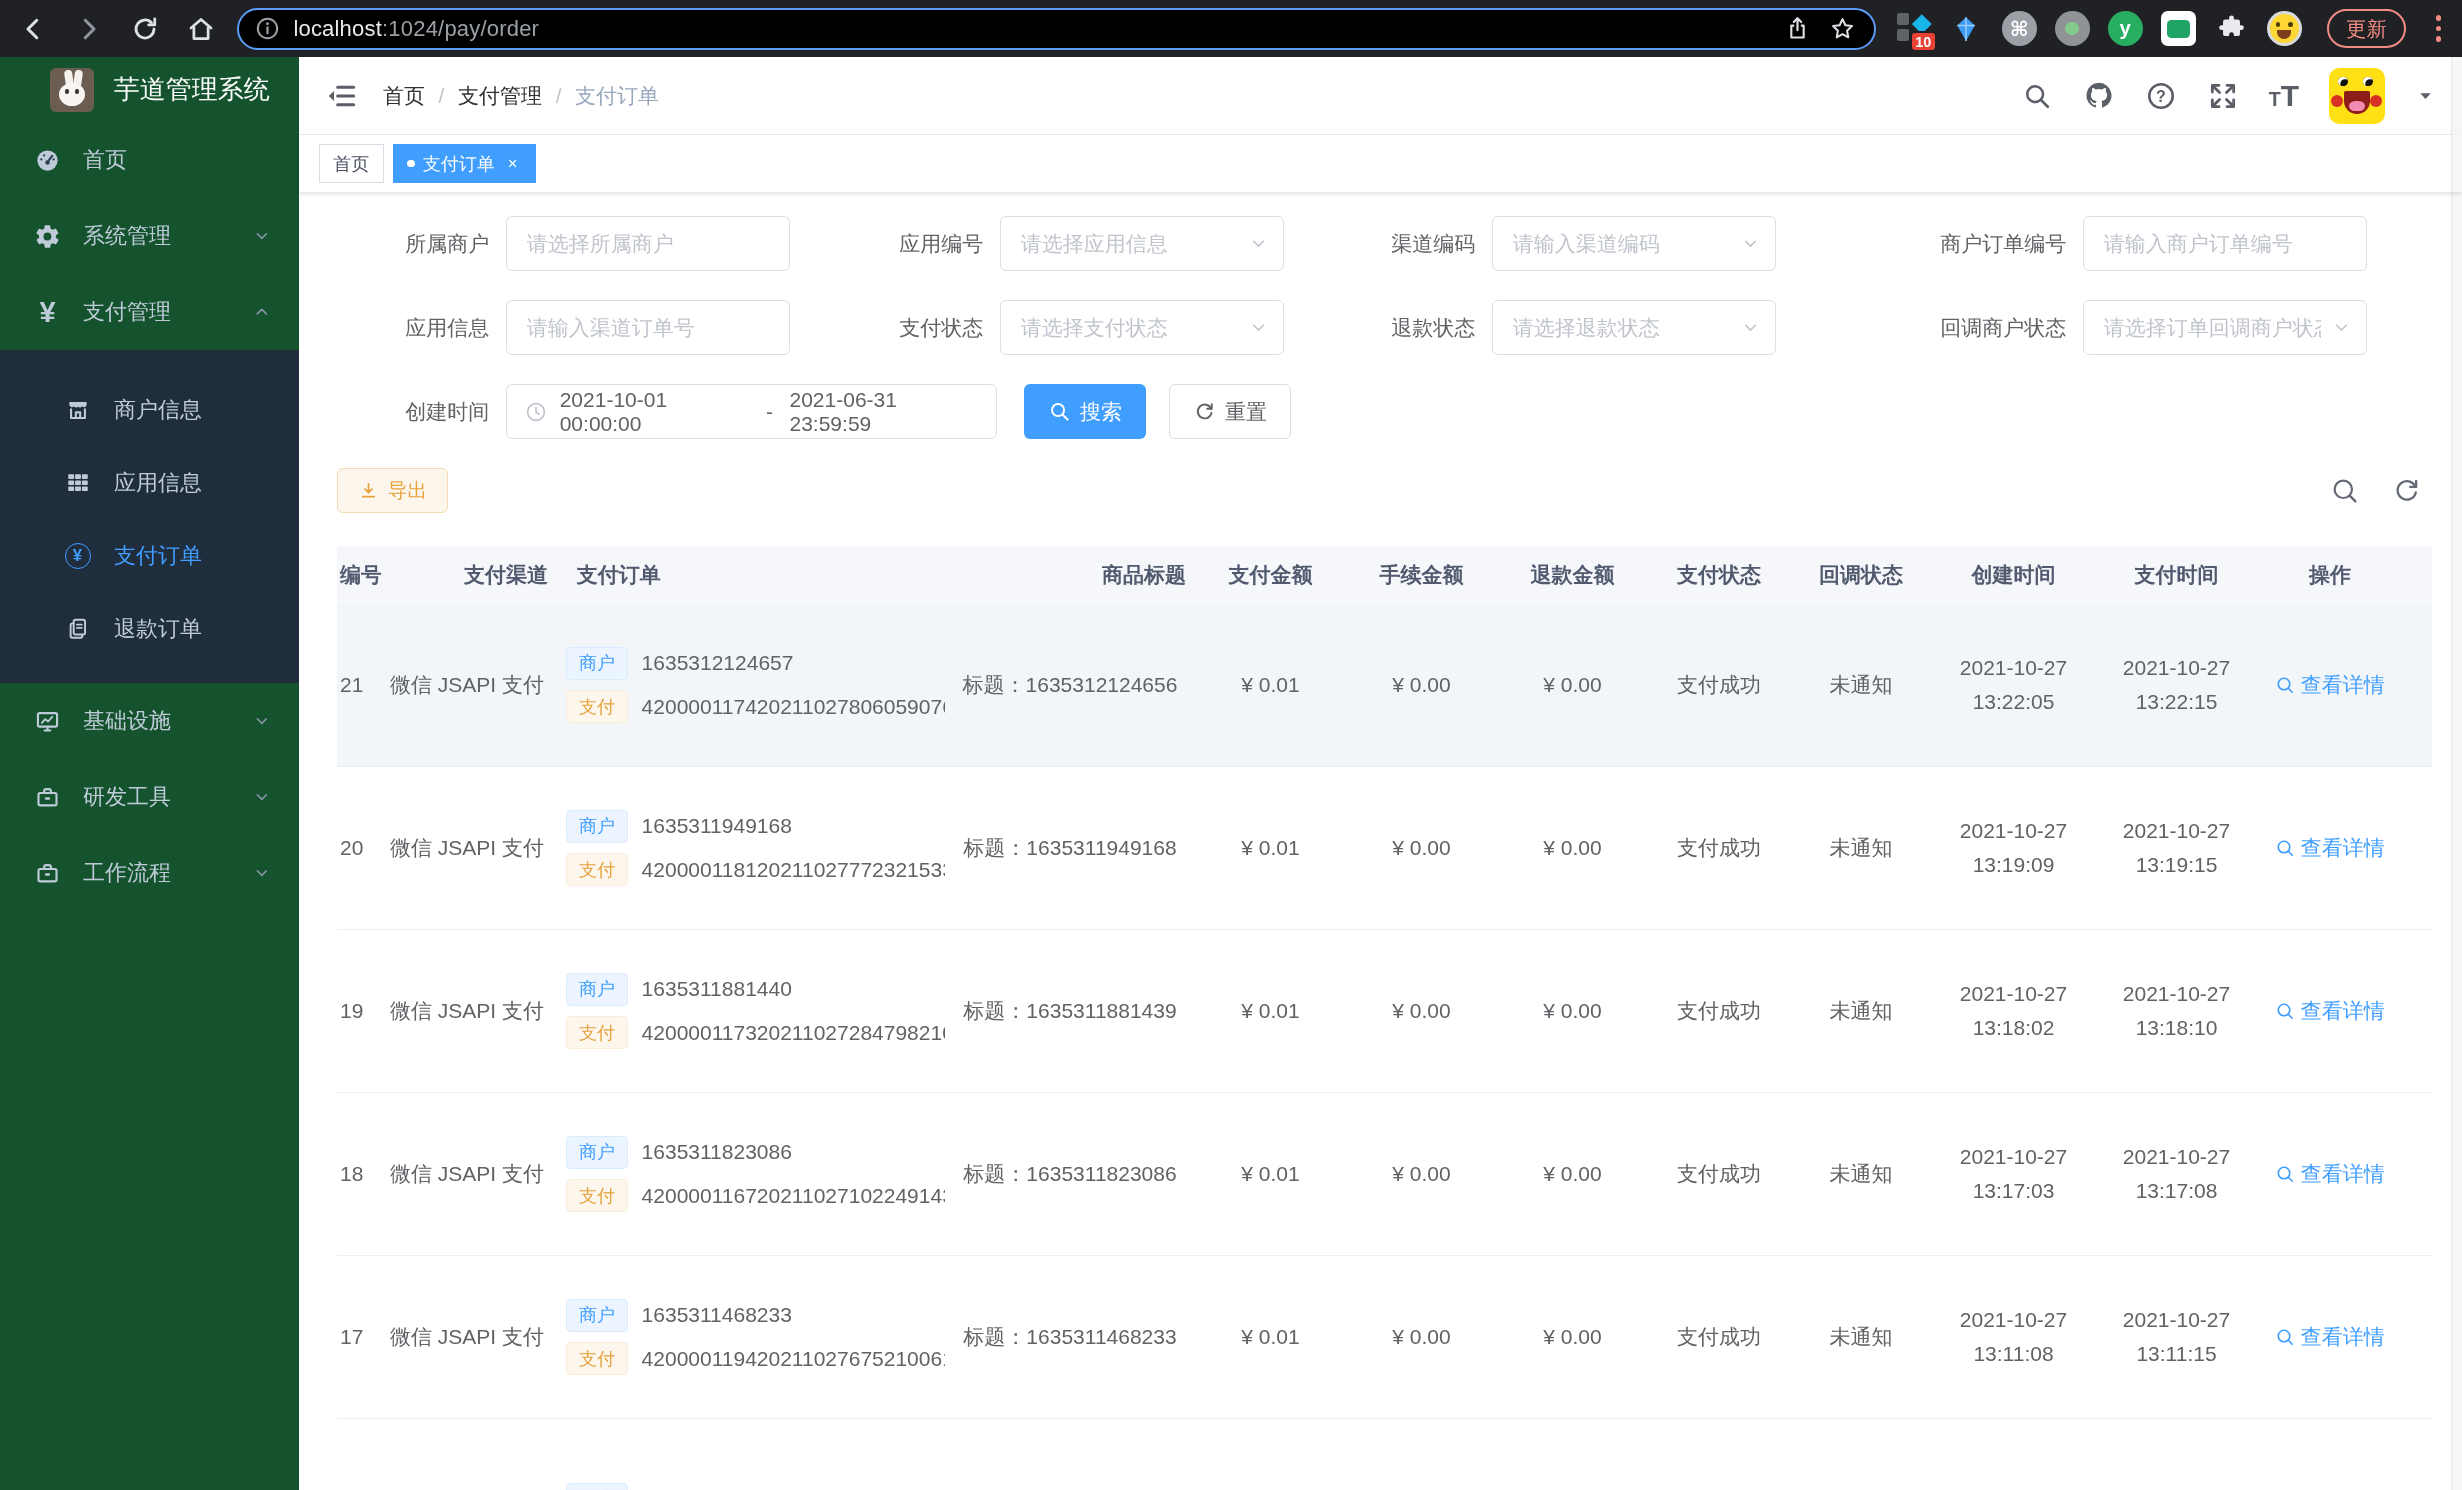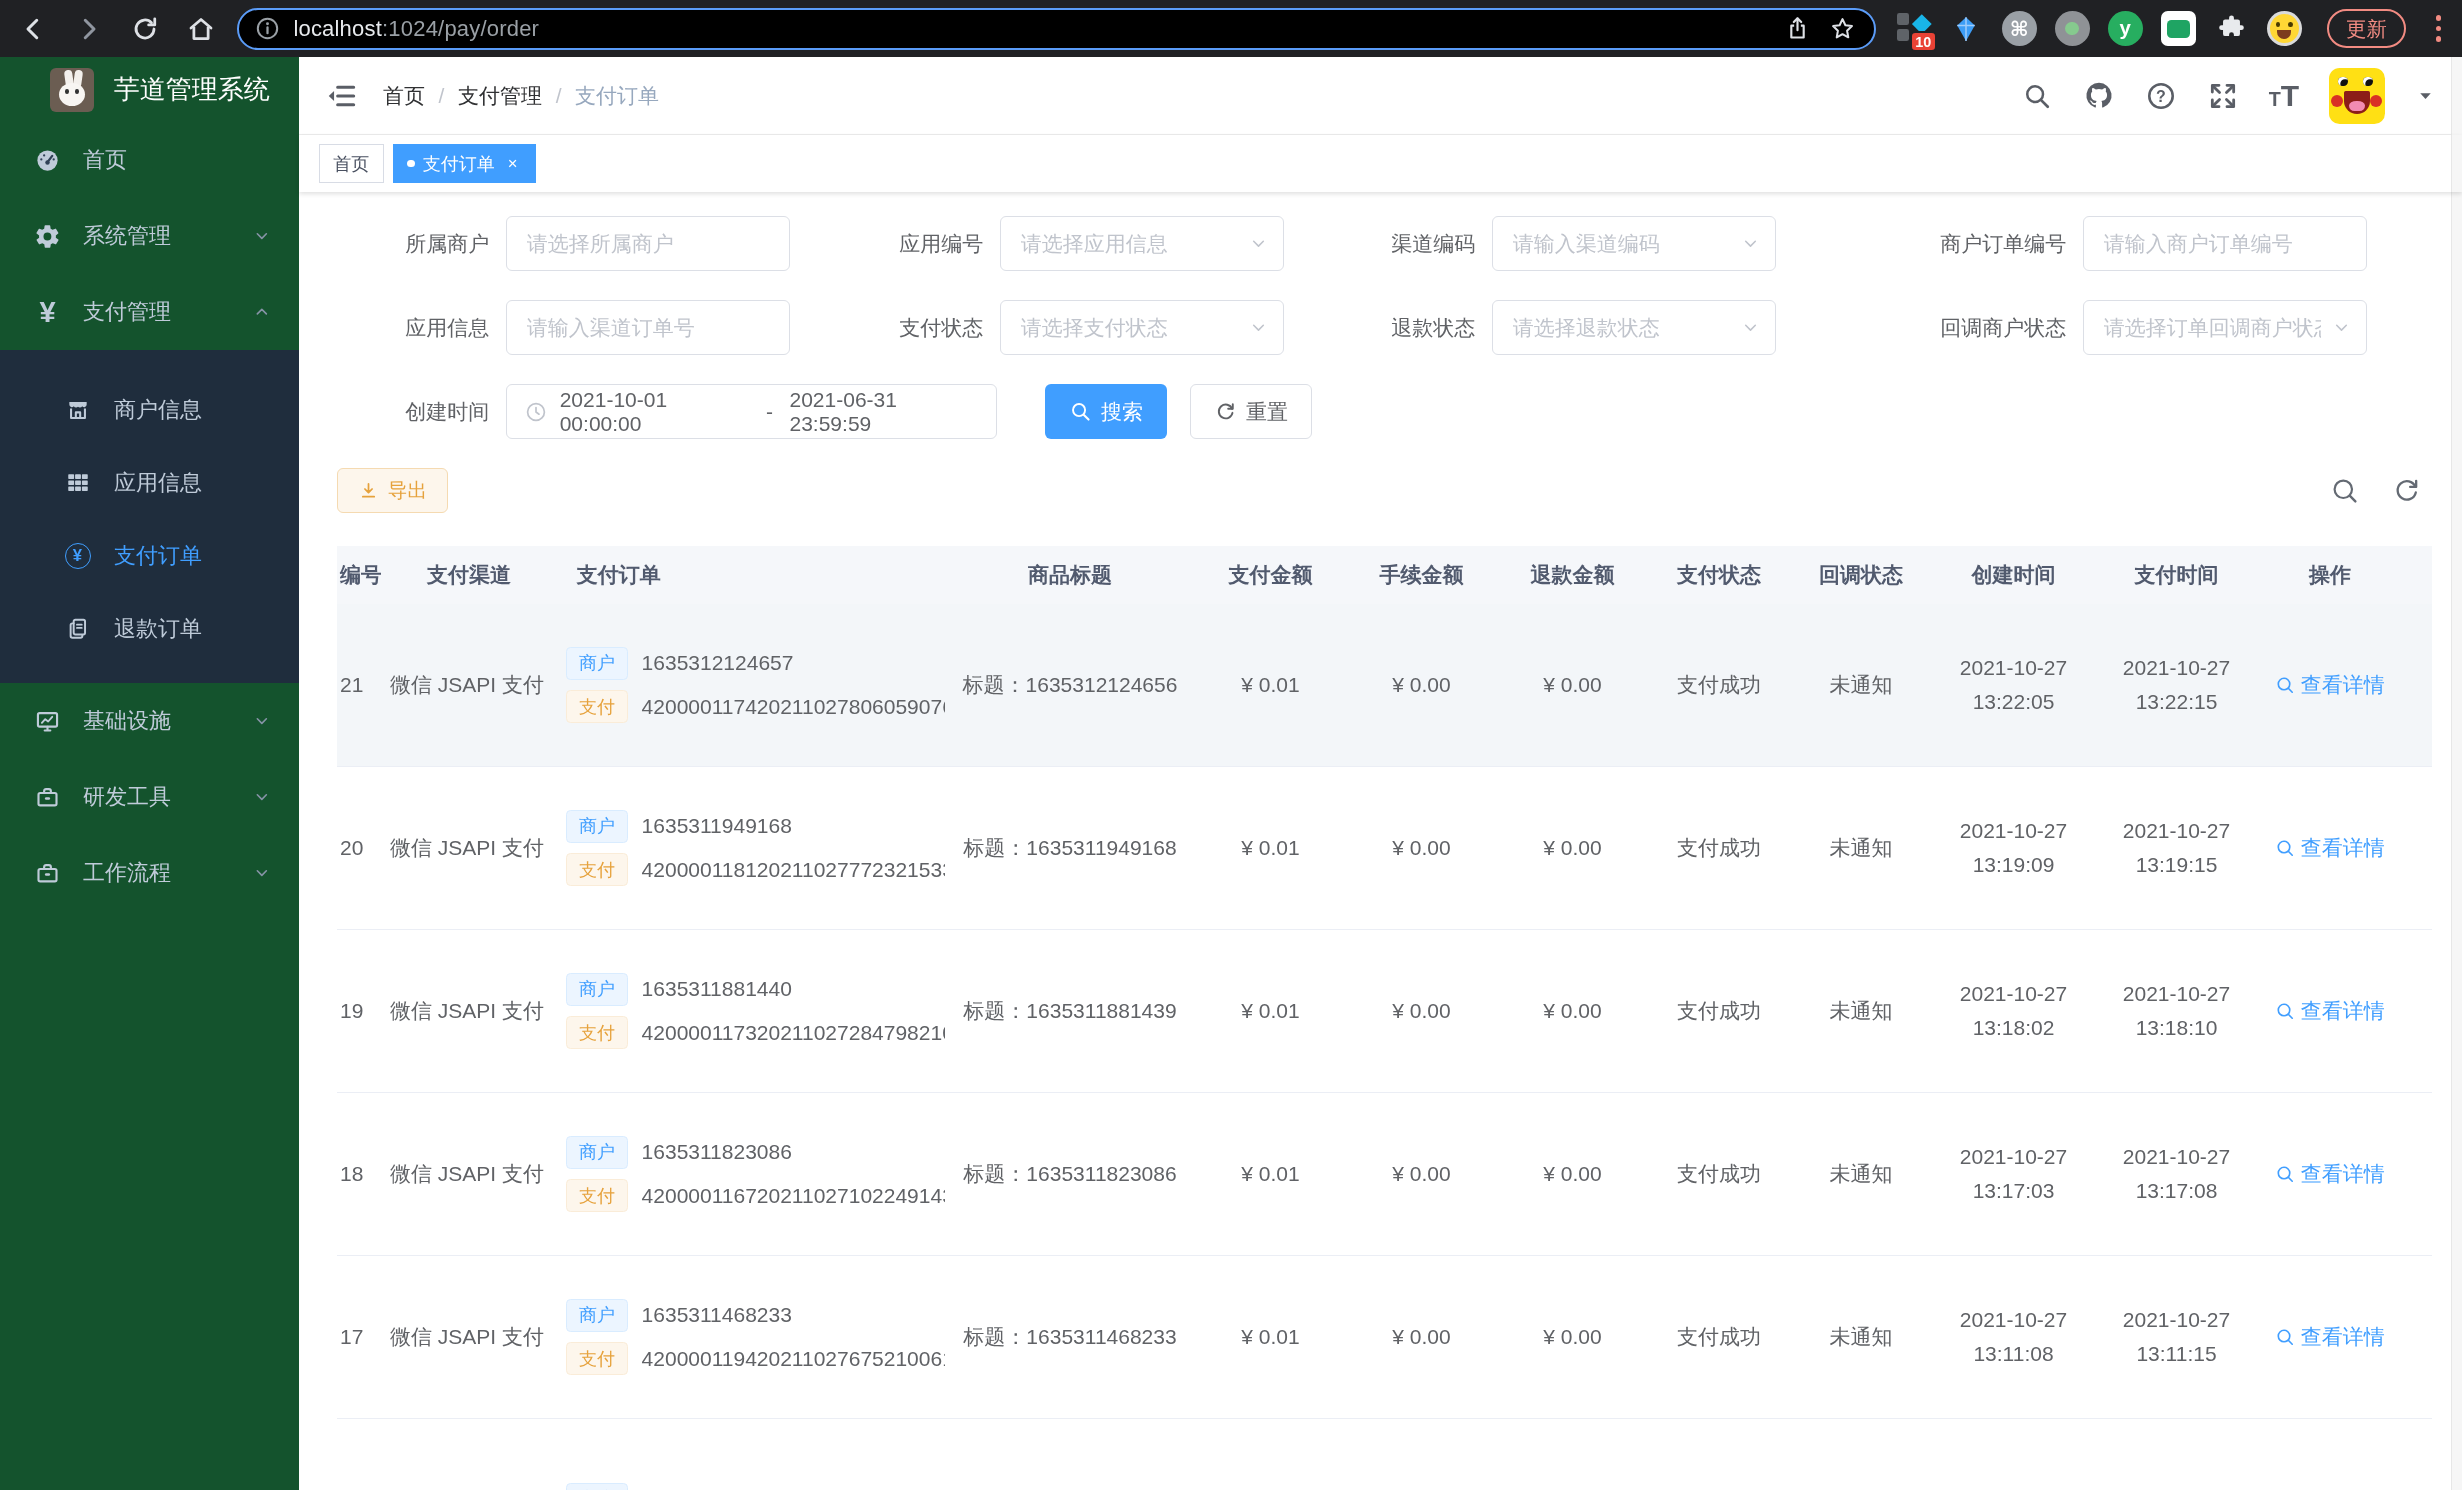--- a/index.html
+++ b/index.html
@@ -96,41 +96,41 @@
 .fctrl input{width:100%;height:55px;border:1.5px solid #dcdfe6;border-radius:6px;padding:0 19.7px;font-size:21px;color:#606266;outline:none;font-family:inherit;background:#fff}
 .fctrl input::placeholder{color:#c0c4cc;opacity:1}
 .fctrl .chev{position:absolute;right:15px;top:16.7px;color:#c0c4cc;pointer-events:none}
 .fctrl.sel input{padding-right:45px}
 .daterow{display:flex;align-items:center;margin-bottom:29px}
 .dlabel{flex:0 0 169px;text-align:right;padding-right:16.7px;white-space:nowrap}
 .daterange{width:491px;height:55px;border:1.5px solid #dcdfe6;border-radius:6px;display:flex;align-items:center;padding:0 16.7px;gap:12px;color:#606266}
 .daterange .clock{color:#c0c4cc}
 .daterange .dsep{color:#606266;margin:0 4.5px}
 .btn{height:55px;border-radius:6px;display:inline-flex;align-items:center;gap:9px;padding:0 23px;font-size:21px;cursor:pointer;border:1.5px solid transparent;white-space:nowrap}
-.btn-primary{background:#409eff;color:#fff;margin-left:48px}
+.btn-primary{background:#409eff;color:#fff;margin-left:27px}
 .btn-plain{background:#fff;border-color:#dcdfe6;color:#606266;margin-left:23px}
 .exportrow{display:flex;align-items:center;margin:3px 0 0}
 .btn-export{height:45px;padding:0 19.7px;font-size:19.7px;border-radius:6px;background:#fdf6ec;border:1.5px solid #f5dab1;color:#e6a23c;display:inline-flex;align-items:center;gap:9px;cursor:pointer}
 .toolics{margin-left:auto;display:flex;align-items:center;gap:29px;color:#646a73;padding-right:9px}
 .toolics .tbtn{width:33px;height:33px;display:flex;align-items:center;justify-content:center;cursor:pointer}
 
 .table{margin-top:33px}
 .thead{display:flex;align-items:center;height:58px;background:#f5f7fa;color:#515a6e;font-weight:700}
 .trow{display:flex;align-items:center;min-height:163px;border-bottom:0.8px solid #ebeef5;background:#fff}
 .trow.hover{background:#f3f6f9}
 .c{padding:0 9px;overflow:hidden;white-space:nowrap}
 .c-id{width:44px;padding-left:3px}
 .c-ch{width:176px}
 .c-ord{width:388px}
 .c-title{width:250px;text-align:center}
 .c-amt{width:151px;text-align:center}
 .c-st{width:142px;text-align:center}
 .c-dt{width:163px;text-align:center;line-height:1.6}
 .c-act{width:144px;text-align:center}
-.thead .c-ch,.thead .c-title{text-align:center}
+.thead .c-ch,.thead .c-title{text-align:right}
 .thead .c-ord{padding-left:19.7px}
 .ordline{display:flex;align-items:center;gap:13.6px;margin:10.6px 0}
 .tag{font-size:18px;height:33px;display:inline-flex;align-items:center;padding:0 12px;border-radius:4.5px}
 .tag-b{background:#ecf5ff;border:0.8px solid #d9ecff;color:#409eff}
 .tag-y{background:#fdf6ec;border:0.8px solid #faecd8;color:#e6a23c}
 .detail-link{color:#409eff;display:inline-flex;align-items:center;gap:6px;cursor:pointer;text-decoration:none}
 .trow.partial{min-height:0;height:74px;overflow:hidden;align-items:flex-start;border-bottom:none}
 .trow.partial .c-ord{padding-top:53px}
 .scrollstrip{position:fixed;top:57px;right:0;bottom:0;width:10.6px;background:#f6f6f6;border-left:0.8px solid #e7e7e7}
 </style>

